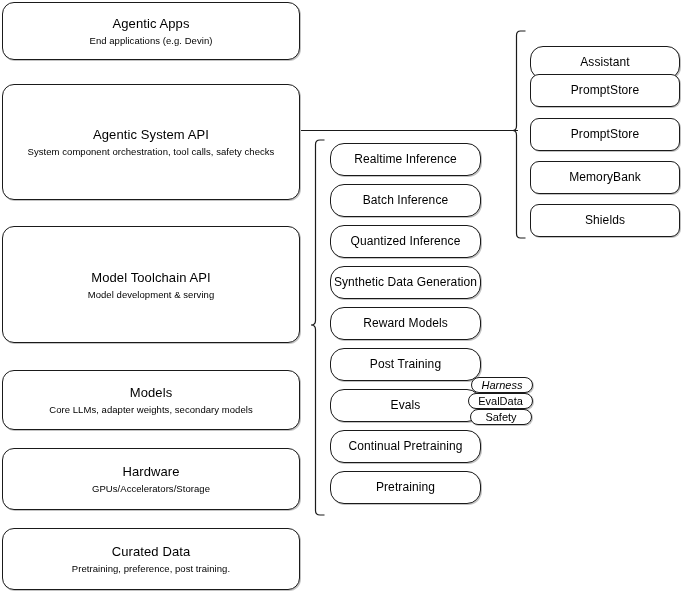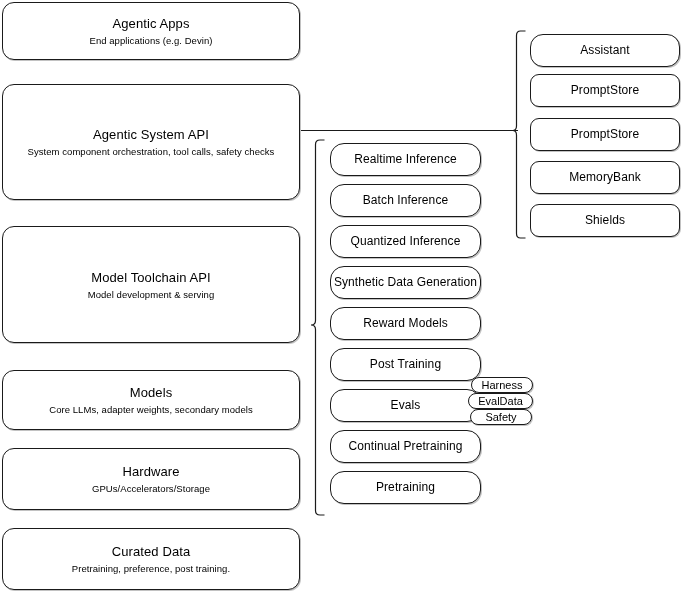--- a/index.html
+++ b/index.html
@@ -167,31 +167,31 @@
   <div class="box cap-box" style="top:389px;">
     <div class="title">Evals</div>
   </div>
   <div class="box cap-box" style="top:430px;">
     <div class="title">Continual Pretraining</div>
   </div>
   <div class="box cap-box" style="top:471px;">
     <div class="title">Pretraining</div>
   </div>
 
-  <div class="pill" style="left:471px; top:377px; width:62px;">
+  <div class="pill" style="left:471px; top:377px; width:62px;font-style:italic;">
     <span>Harness</span>
   </div>
   <div class="pill" style="left:468px; top:393px; width:65px;">
     <span>EvalData</span>
   </div>
   <div class="pill" style="left:470px; top:409px; width:62px;">
     <span>Safety</span>
   </div>
 
-  <div class="box comp-box" style="top:34px;border-radius:13px;">
+  <div class="box comp-box" style="top:46px;border-radius:13px;">
     <div class="title">Assistant</div>
   </div>
   <div class="box comp-box" style="top:74px;">
     <div class="title">PromptStore</div>
   </div>
   <div class="box comp-box" style="top:118px;">
     <div class="title">PromptStore</div>
   </div>
   <div class="box comp-box" style="top:161px;">
     <div class="title">MemoryBank</div>

